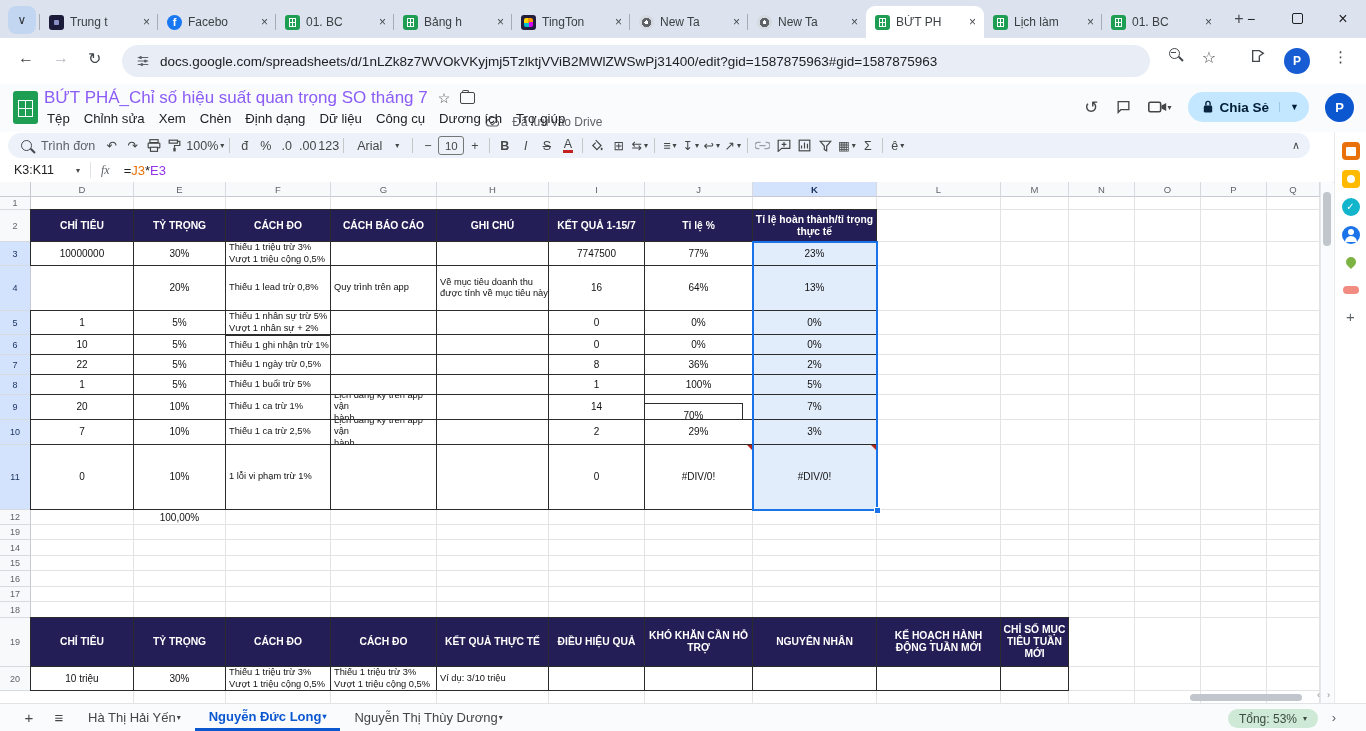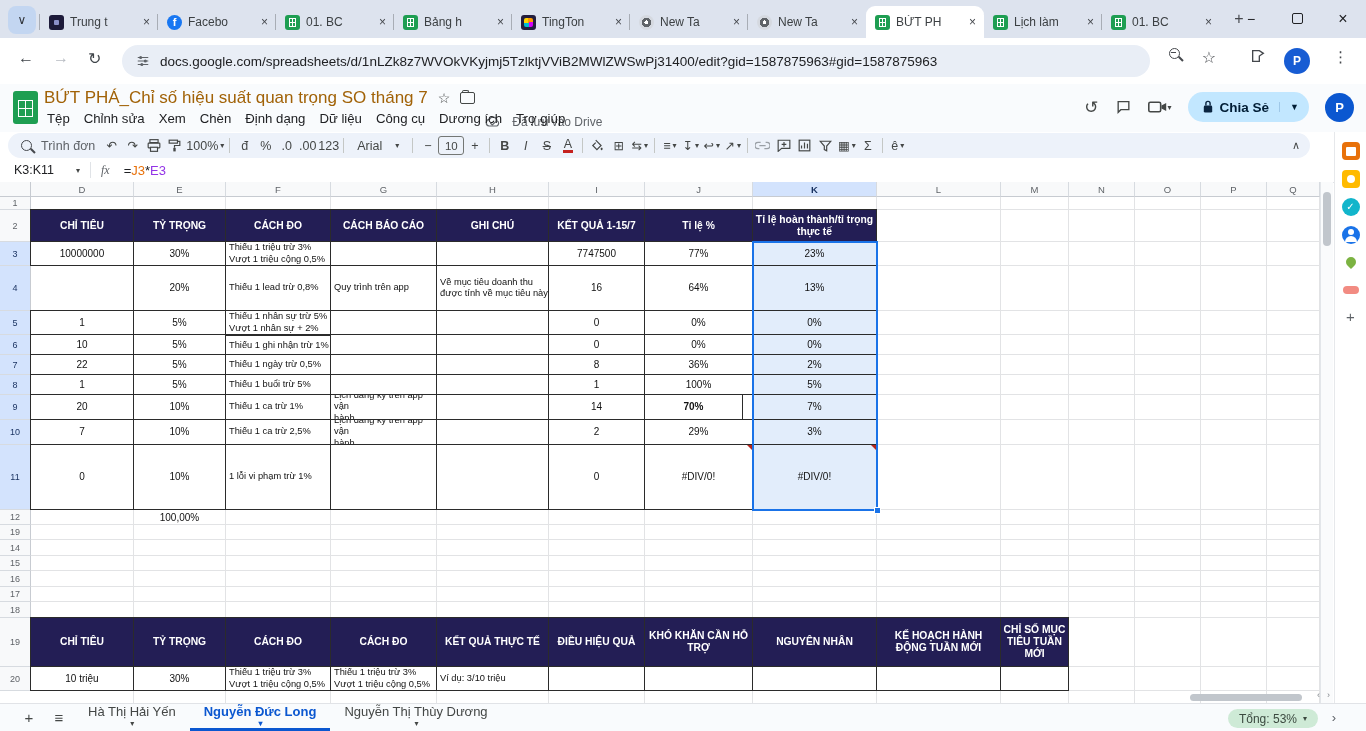--- a/index.html
+++ b/index.html
@@ -42,21 +42,21 @@
   .mag:after{content:'';position:absolute;width:6px;height:1.6px;background:#45484d;transform:rotate(45deg);right:-5px;bottom:-2px;}
   .mag.minus:before{content:'';position:absolute;left:1px;top:3px;width:5px;height:1.4px;background:#45484d;}
   .avatar{width:26px;height:26px;border-radius:50%;background:#175cd3;color:#fff;font-size:12px;font-weight:bold;
           display:flex;align-items:center;justify-content:center;}
   
   .appheader{position:absolute;left:0;top:84px;width:1366px;height:48px;background:#f9fbfd;}
   .sheets-logo{position:absolute;left:13px;top:7px;width:25px;height:33px;border-radius:3px;background:#1e9e52;}
   .sheets-logo:after{content:'';position:absolute;inset:9px 5px 7px 5px;border:1px solid #fff;
     background:linear-gradient(#fff,#fff) 50% 0/1px 100% no-repeat,linear-gradient(#fff,#fff) 0 50%/100% 1px no-repeat;}
   .titlerow{position:absolute;left:44px;top:3px;display:flex;align-items:center;gap:10px;height:22px;}
-  .doc-title{font-size:17px;color:#a16207;white-space:nowrap;}
+  .doc-title{font-size:17px;color:#8b5cf6;white-space:nowrap;}
   .t-ic{font-size:14px;color:#444746;}
   .folder-ic{width:13px;height:10px;border:1.3px solid #444746;border-radius:2px;position:relative;display:inline-block;}
   .folder-ic:before{content:'';position:absolute;top:-3px;left:1px;width:5px;height:2px;border:1.3px solid #444746;border-bottom:none;border-radius:2px 2px 0 0;}
   .saved{font-size:12px;color:#5f6368;display:flex;align-items:center;gap:11px;margin-top:48px;}
   .menubar{position:absolute;left:40px;top:25px;display:flex;}
   .menu-item{font-size:13.2px;color:#202124;padding:2px 7px;border-radius:4px;}
   .hdr-right{position:absolute;right:12px;top:8px;display:flex;align-items:center;gap:16px;}
   .hico{color:#444746;font-size:17px;display:flex;align-items:center;}
   .share{height:30px;background:#c2e7ff;border-radius:15px;display:flex;align-items:center;color:#001d35;}
   .share .main{display:flex;align-items:center;gap:6px;padding:0 10px 0 14px;font-size:13.5px;font-weight:bold;}
@@ -123,21 +123,21 @@
   .sp.contacts:after{content:'';position:absolute;left:3px;top:10px;width:12px;height:6px;border-radius:6px 6px 0 0;background:#fff;}
   .sp.maps{background:transparent;}
   .sp.maps:after{content:'';position:absolute;left:4px;top:3px;width:10px;height:10px;background:#7cb342;
                  border-radius:50% 50% 50% 0;transform:rotate(-45deg);}
   .sp.addon{width:16px;height:8px;border-radius:4px;background:#f28b82;margin:14px auto;}
   .sp.plus{color:#5f6368;font-size:15px;text-align:center;line-height:18px;border-radius:0;}
   
   .sheetbar{position:absolute;left:0;top:703px;width:1366px;height:28px;background:#f9fbfd;border-top:1px solid #e1e3e7;
             box-sizing:border-box;display:flex;align-items:center;font-size:13px;color:#444746;}
   .sb-ic{width:30px;text-align:center;font-size:15px;color:#444746;}
-  .stab{display:flex;align-items:center;gap:0;padding:0 14px;height:27px;flex-direction:column;}
+  .stab{display:flex;align-items:center;gap:0;padding:0 14px;height:27px;}
   .stab.active{color:#0b57d0;font-weight:bold;border-bottom:3px solid #0b57d0;box-sizing:border-box;}
   .stab .caret{font-size:8px;}
   .sumpill{position:absolute;right:48px;top:5px;height:19px;border-radius:10px;background:#ceead6;color:#3c4a40;
            font-size:12px;display:flex;align-items:center;gap:5px;padding:0 11px;}
   .sb-next{position:absolute;right:30px;top:6px;color:#5f6368;font-size:13px;}
 </style>
 </head>
 <body>
 
 <div class="screen">
@@ -515,21 +515,21 @@
       <div class="tc " style="left: 548px; top: 192px; width: 97px; height: 21px;">1</div>
       <div class="tc " style="left: 644px; top: 192px; width: 109px; height: 21px;">100%</div>
       <div class="tc  sel" style="left: 752px; top: 192px; width: 125px; height: 21px;">5%</div>
       <div class="tc " style="left: 30px; top: 212px; width: 104px; height: 26px;">20</div>
       <div class="tc " style="left: 133px; top: 212px; width: 93px; height: 26px;">10%</div>
       <div class="tc left s9 s9" style="left: 225px; top: 212px; width: 106px; height: 26px;">Thiếu 1 ca trừ 1%</div>
       <div class="tc left s9 s9" style="left: 330px; top: 212px; width: 107px; height: 26px;">Lịch đăng ký trên app vận
 hành</div>
       <div class="tc left s9 s9" style="left: 436px; top: 212px; width: 113px; height: 26px;"></div>
       <div class="tc " style="left: 548px; top: 212px; width: 97px; height: 26px;">14</div>
-      <div class="tc " style="left: 644px; top: 212px; width: 99px; height: 26px; font-weight: bold;">70%</div>
+      <div class="tc " style="left: 644px; top: 221px; width: 99px; height: 26px;">70%</div>
       <div class="tc  sel" style="left: 752px; top: 212px; width: 125px; height: 26px;">7%</div>
       <div class="tc " style="left: 30px; top: 237px; width: 104px; height: 26px;">7</div>
       <div class="tc " style="left: 133px; top: 237px; width: 93px; height: 26px;">10%</div>
       <div class="tc left s9 s9" style="left: 225px; top: 237px; width: 106px; height: 26px;">Thiếu 1 ca trừ 2,5%</div>
       <div class="tc left s9 s9" style="left: 330px; top: 237px; width: 107px; height: 26px;">Lịch đăng ký trên app vận
 hành</div>
       <div class="tc left s9 s9" style="left: 436px; top: 237px; width: 113px; height: 26px;"></div>
       <div class="tc " style="left: 548px; top: 237px; width: 97px; height: 26px;">2</div>
       <div class="tc " style="left: 644px; top: 237px; width: 109px; height: 26px;">29%</div>
       <div class="tc  sel" style="left: 752px; top: 237px; width: 125px; height: 26px;">3%</div>

